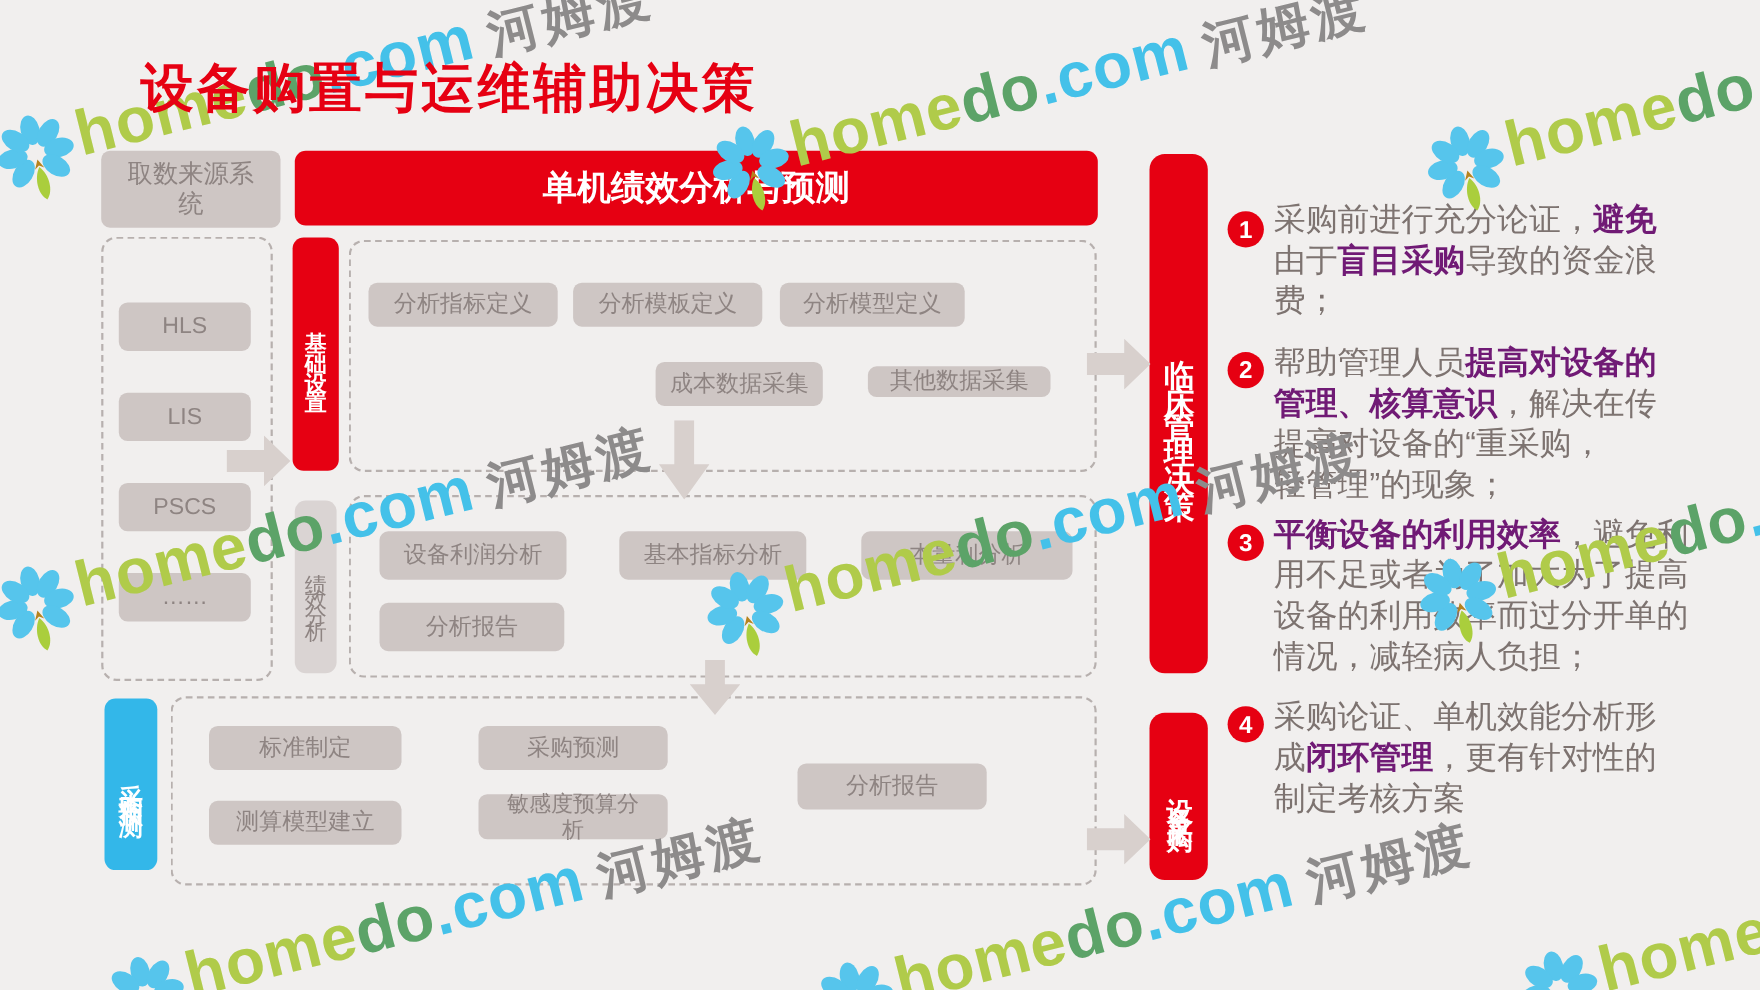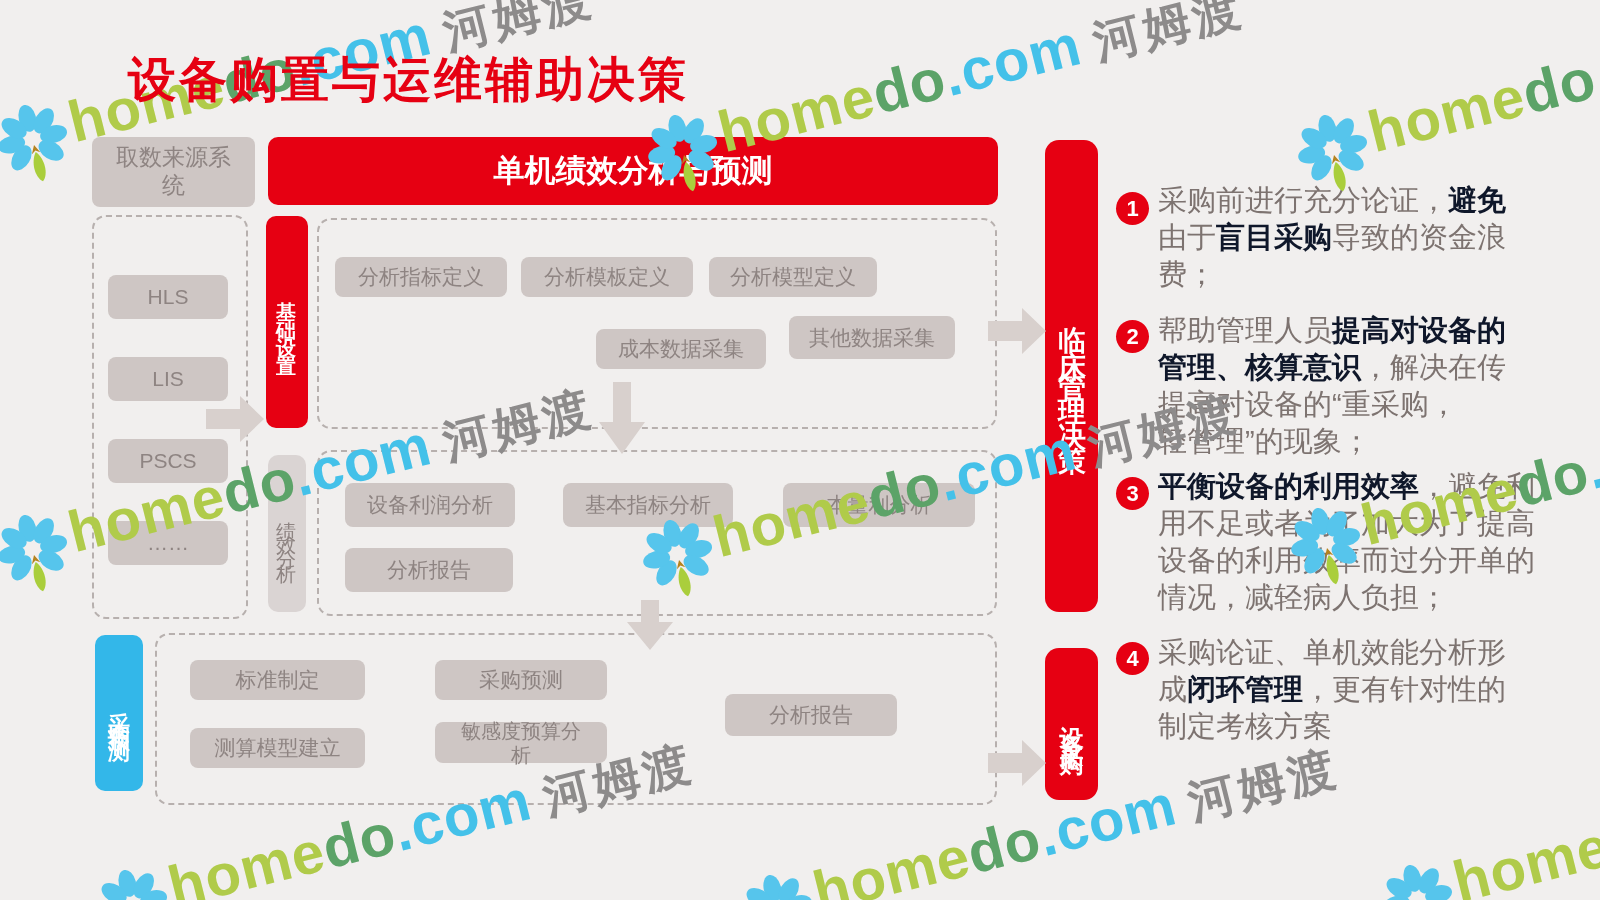--- a/index.html
+++ b/index.html
@@ -23,21 +23,21 @@
   .title{position:absolute;left:128px;top:48px;font-size:48px;font-weight:900;
          letter-spacing:3px;color:#e60012;z-index:50;}
 
   .arrow{position:absolute;z-index:12;}
   .arrow svg{display:block;}
   .note-num{position:absolute;width:33px;height:33px;border-radius:50%;background:#e60012;
             color:#fff;font-size:22px;font-weight:bold;display:flex;align-items:center;
             justify-content:center;z-index:11;}
   .note-text{position:absolute;width:470px;font-size:29px;line-height:37px;color:#7d7370;
              white-space:pre-line;z-index:10;}
-  .note-text .em{color:#0f172a;font-weight:bold;}
+  .note-text .em{color:#701a75;font-weight:bold;}
 
   .wm{position:absolute;z-index:40;display:flex;align-items:center;width:520px;height:96px;
       transform:rotate(-14deg);transform-origin:35px 48px;pointer-events:none;}
   .wm .flower{width:72px;height:90px;margin-top:28px;flex:0 0 auto;}
   .wm .wm-text{font-weight:bold;font-size:58px;letter-spacing:1px;white-space:nowrap;
                line-height:1;margin-left:4px;}
   .wm .c-home{color:#b0cb4a;}
   .wm .c-do{color:#5ca368;}
   .wm .c-com{color:#44c1e9;}
   .wm .c-cn{color:#8d8b8b;font-size:47px;margin-left:14px;letter-spacing:4px;}
@@ -65,22 +65,22 @@
         <polygon points="0,13 34,13 34,0 58,23 34,46 34,33 0,33" fill="#d8d0cd"></polygon>
       </svg>
   </div>
 
   <div class="vbar red" style="left:266px;top:216px;width:42px;height:212px;font-size:20px;letter-spacing:18px;">基础设置</div>
 
   <div class="dashed" style="left:317px;top:218px;width:676px;height:207px;"></div>
   <div class="box" style="left:335px;top:257px;width:172px;height:40px;">分析指标定义</div>
   <div class="box" style="left:521px;top:257px;width:172px;height:40px;">分析模板定义</div>
   <div class="box" style="left:709px;top:257px;width:168px;height:40px;">分析模型定义</div>
-  <div class="box" style="left:596px;top:329px;width:170px;height:40px;">成本数据采集</div>
-  <div class="box" style="left:789px;top:316px;width:166px;height:43px;">其他数据采集</div>
+  <div class="box" style="left:596px;top:329px;width:152px;height:40px;">成本数据采集</div>
+  <div class="box" style="left:789px;top:333px;width:166px;height:28px;">其他数据采集</div>
 
   <div class="arrow" style="left:988px;top:308px;">
     <svg width="58" height="46" viewBox="0 0 58 46">
         <polygon points="0,13 34,13 34,0 58,23 34,46 34,33 0,33" fill="#d8d0cd"></polygon>
       </svg>
   </div>
 
   <div class="arrow" style="left:599px;top:382px;">
     <svg width="46" height="72" viewBox="0 0 46 72">
         <polygon points="14,0 32,0 32,40 46,40 23,72 0,40 14,40" fill="#d8d0cd"></polygon>

